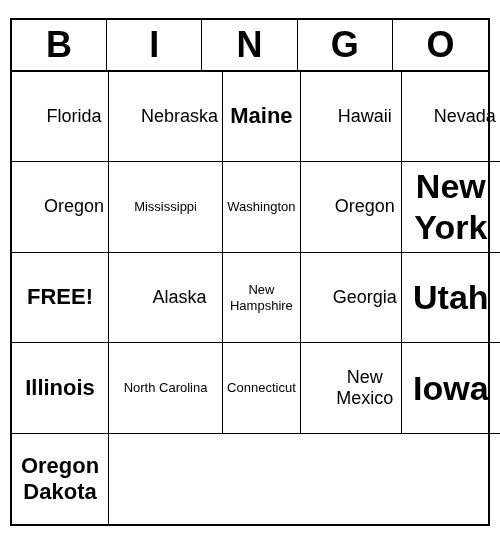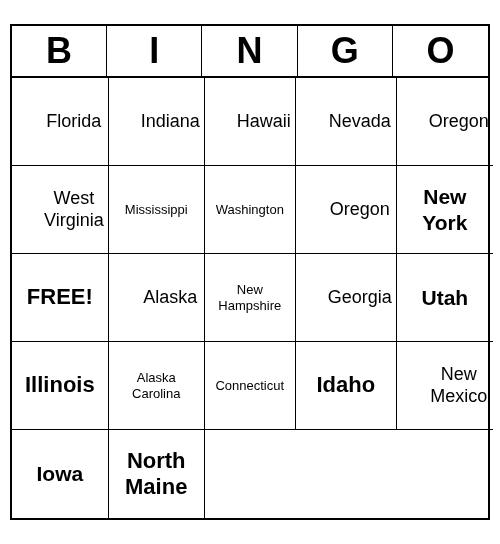--- a/index.html
+++ b/index.html
@@ -70,21 +70,21 @@
       font-size: 14px;
       line-height: 1.2;
     }
 
     .bingo-cell span.large {
       font-size: 22px;
       font-weight: bold;
     }
 
     .bingo-cell span.xlarge {
-      font-size: 21px;
+      font-size: 34px;
       font-weight: bold;
     }
 
     .bingo-cell span.medium {
       font-size: 18px;
       margin-left: 28px;
     }
 
     .bingo-cell span.small {
       font-size: 13px;
@@ -99,33 +99,33 @@
       <div class="bingo-header-cell">I</div>
       <div class="bingo-header-cell">N</div>
       <div class="bingo-header-cell">G</div>
       <div class="bingo-header-cell">O</div>
     </div>
   <div class="bingo-grid">
   <div class="bingo-cell">
         <span class="medium">Florida</span>
       </div>
       <div class="bingo-cell">
-        <span class="medium">Indiana</span>
+        <span class="medium">Nebraska</span>
+      </div>
+      <div class="bingo-cell">
+        <span class="large">Maine</span>
       </div>
       <div class="bingo-cell">
         <span class="medium">Hawaii</span>
       </div>
       <div class="bingo-cell">
         <span class="medium">Nevada</span>
       </div>
       <div class="bingo-cell">
         <span class="medium">Oregon</span>
-      </div>
-      <div class="bingo-cell">
-        <span class="medium">West Virginia</span>
       </div>
       <div class="bingo-cell">
         <span class="small">Mississippi</span>
       </div>
       <div class="bingo-cell">
         <span class="small">Washington</span>
       </div>
       <div class="bingo-cell">
         <span class="medium">Oregon</span>
       </div>
@@ -144,31 +144,28 @@
       <div class="bingo-cell">
         <span class="medium">Georgia</span>
       </div>
       <div class="bingo-cell">
         <span class="xlarge">Utah</span>
       </div>
       <div class="bingo-cell">
         <span class="large">Illinois</span>
       </div>
       <div class="bingo-cell">
-        <span class="small">Alaska Carolina</span>
+        <span class="small">North Carolina</span>
       </div>
       <div class="bingo-cell">
         <span class="small">Connecticut</span>
-      </div>
-      <div class="bingo-cell">
-        <span class="large">Idaho</span>
       </div>
       <div class="bingo-cell">
         <span class="medium">New Mexico</span>
       </div>
       <div class="bingo-cell">
         <span class="xlarge">Iowa</span>
       </div>
       <div class="bingo-cell">
-        <span class="large">North Maine</span>
+        <span class="large">Oregon Dakota</span>
       </div>
     </div>
 </div>
 
 </body></html>

